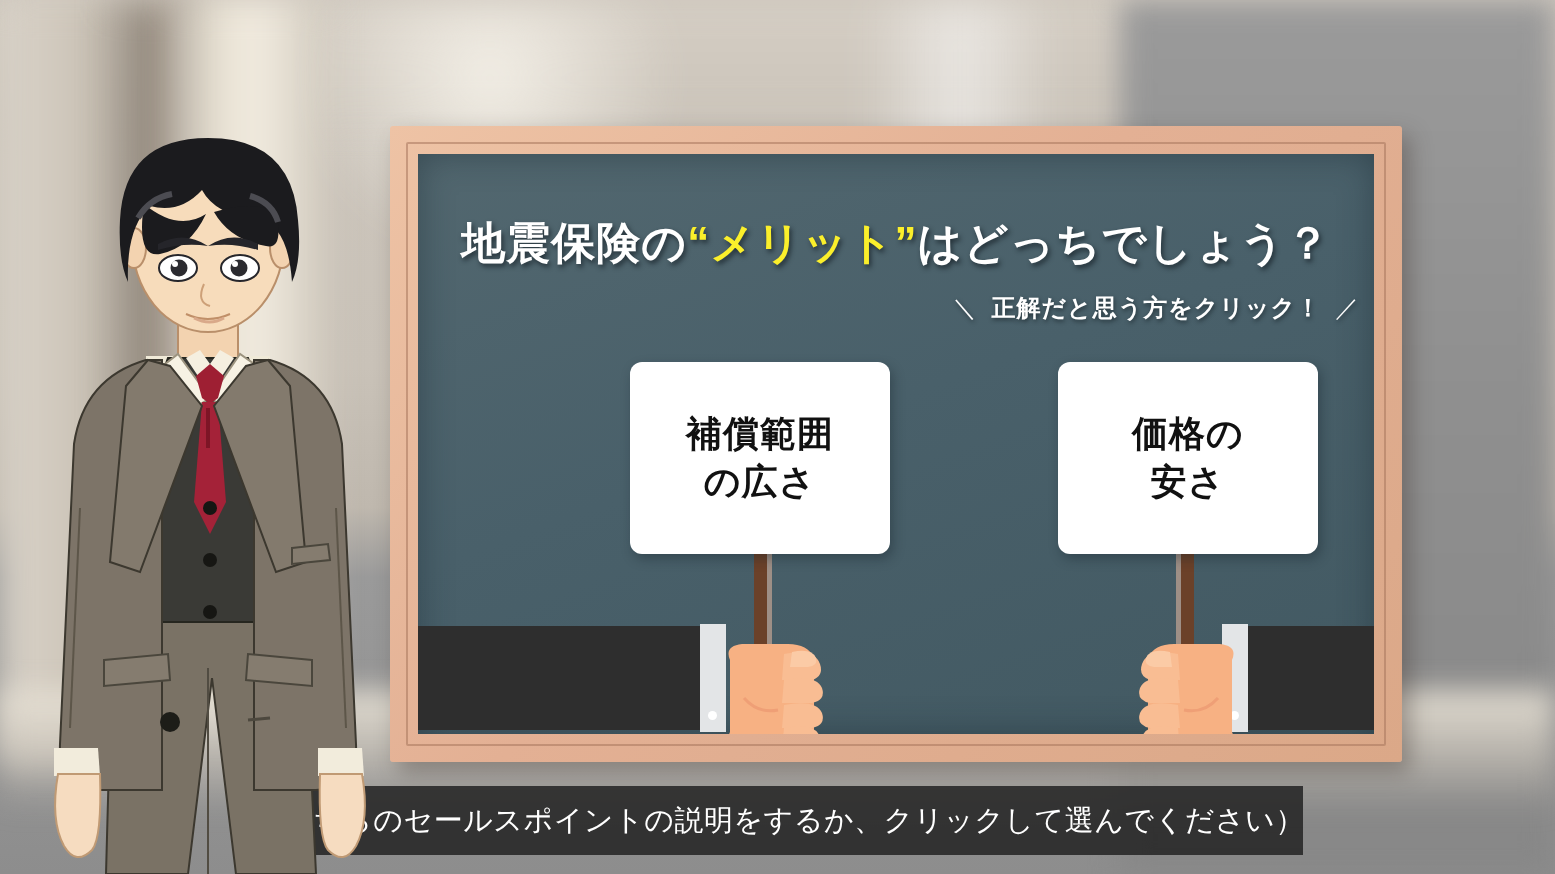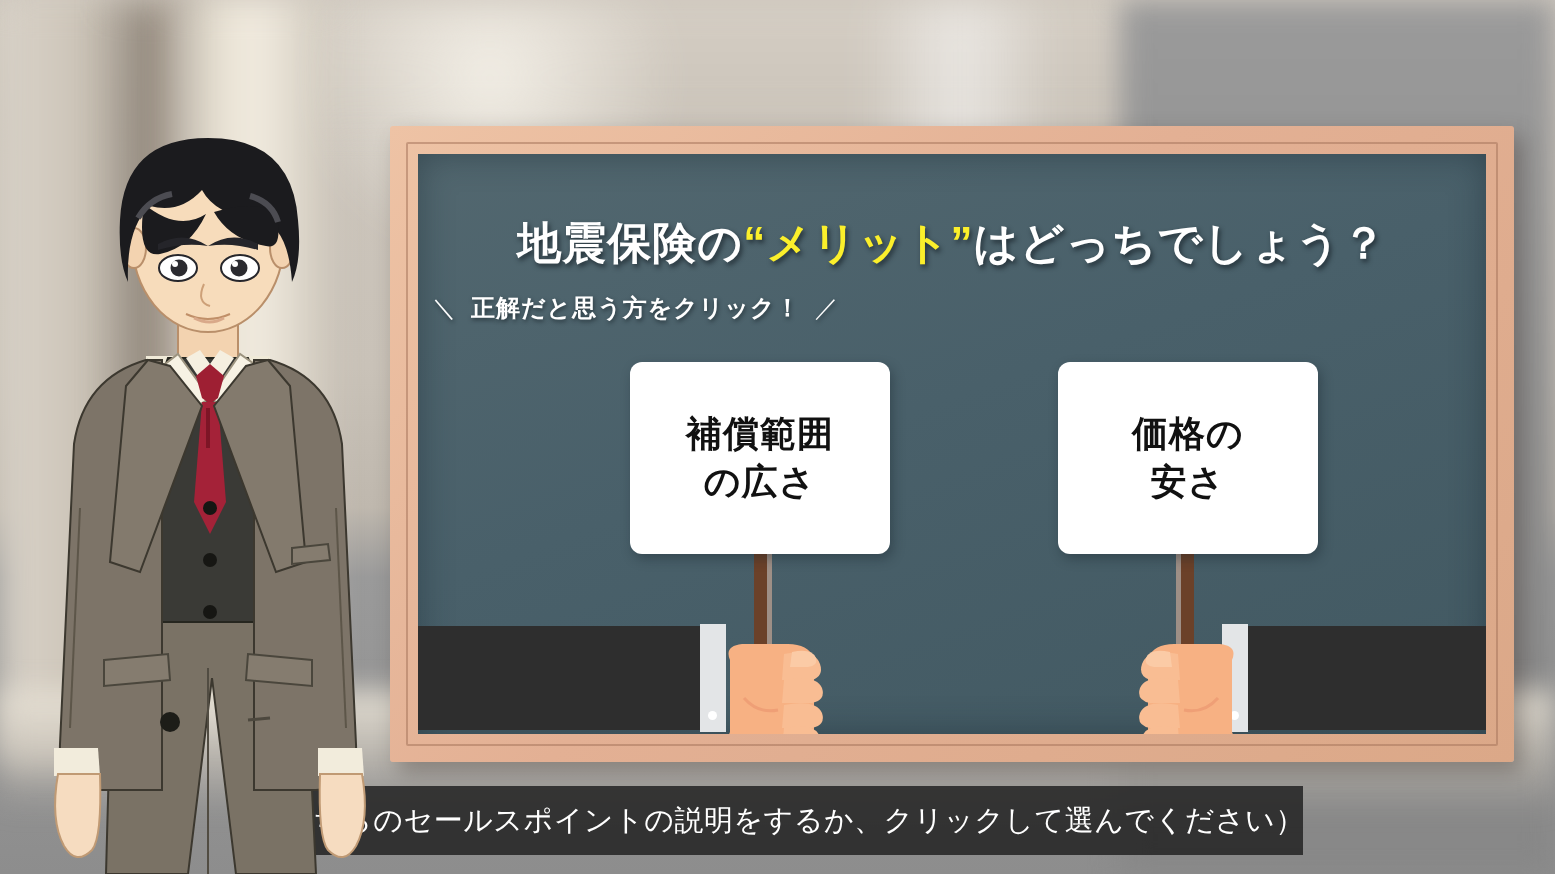--- a/index.html
+++ b/index.html
@@ -68,21 +68,21 @@
   .title {
     position: absolute; left: 0; top: 48px; width: 1555px;
     text-align: center;
     font-size: 46px; font-weight: bold; color: #ffffff;
     letter-spacing: 14px; text-indent: 14px;
     text-shadow: 0 0 10px rgba(80,70,60,.75), 0 2px 6px rgba(60,50,40,.6);
   }
 
   
   .board-frame {
-    position: absolute; left: 390px; top: 126px; width: 1124px; height: 636px;
+    position: absolute; left: 390px; top: 126px; width: 1012px; height: 636px;
     background: linear-gradient(135deg,#eec3a5 0%, #e3b094 45%, #dba888 100%);
     border-radius: 3px;
     box-shadow: 8px 10px 22px rgba(60,50,45,.38);
     padding: 32px;
   }
   .board-bevel {
     position: absolute; inset: 16px;
     border: 2px solid rgba(168,118,92,.55);
     border-radius: 2px;
     pointer-events: none;
@@ -99,21 +99,21 @@
     position: absolute; left: 0; top: 60px; width: 100%;
     text-align: center;
     font-size: 44px; font-weight: bold; color: #ffffff;
     letter-spacing: 1px;
     text-shadow: 2px 3px 5px rgba(20,30,36,.75);
     white-space: nowrap;
   }
   .question .accent { color: #fbef2b; }
   .sub {
     position: absolute; left: 0; top: 138px; width: 100%;
-    text-align: left;
+    text-align: right;
     font-size: 24px; font-weight: bold; color: #ffffff;
     letter-spacing: 1px;
     text-shadow: 1px 2px 4px rgba(20,30,36,.7);
     white-space: nowrap;
   }
   .sub .slash { display: inline-block; padding: 0 14px; font-weight: normal; }
 
   
   .choice {
     position: absolute; top: 208px; width: 260px;

